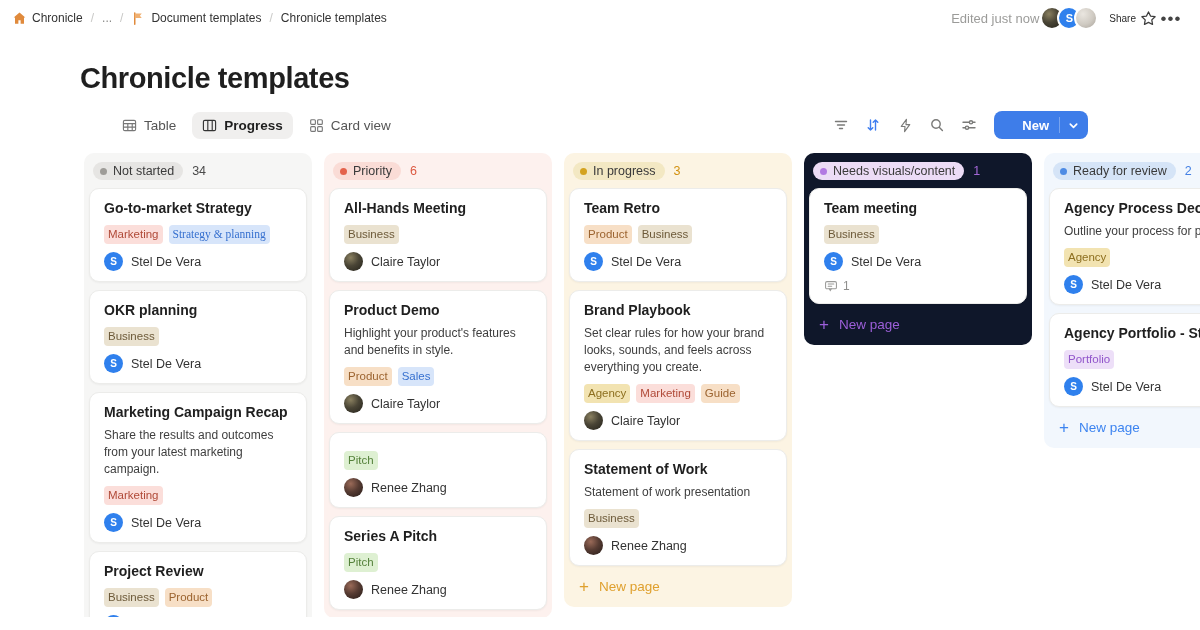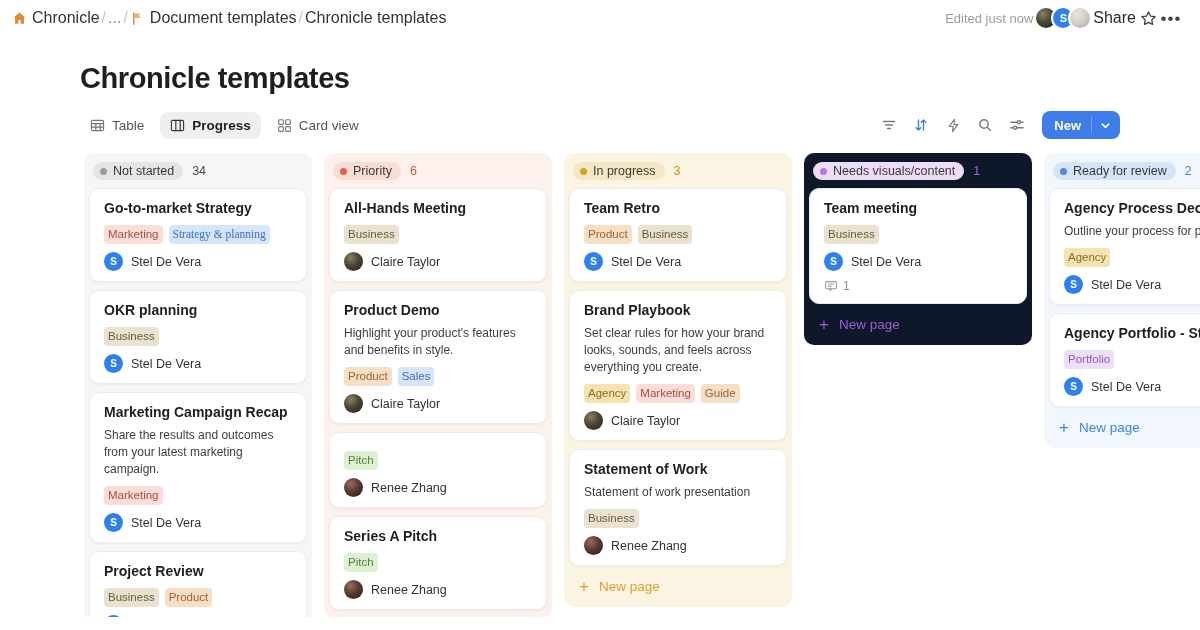--- a/index.html
+++ b/index.html
@@ -2,54 +2,54 @@
 <html><head>
 <meta charset="utf-8">
 <style>
   * { margin:0; padding:0; box-sizing:border-box; }
   html,body { width:1200px; height:630px; overflow:hidden; background:#fff;
     font-family:"Liberation Sans","DejaVu Sans",sans-serif; color:#222; }
 
   
   .topbar { height:36px; display:flex; align-items:center; justify-content:space-between;
     padding:0 18px 0 12px; }
-  .crumbs { display:flex; align-items:center; gap:2px; font-size:16px; color:#333; }
+  .crumbs { display:flex; align-items:center; gap:8px; font-size:12px; color:#333; }
   .crumb { display:flex; align-items:center; gap:5px; cursor:pointer; }
   .crumb-sep { color:#c8c8c6; }
   .crumb-dim { color:#8a8a88; }
   .topbar-right { display:flex; align-items:center; gap:1px; }
   .edited { font-size:13px; color:#9b9b99; }
   .avgroup { display:flex; align-items:center; }
   .avgroup .av { width:24px; height:24px; border-radius:50%; border:2px solid #fff; }
   .avgroup .av + .av { margin-left:-7px; }
-  .share { font-size:16px; font-weight:500; color:#2b2b2b; cursor:pointer; }
+  .share { font-size:10px; font-weight:500; color:#2b2b2b; cursor:pointer;margin-left:10px; }
   .iconbtn { display:flex; align-items:center; justify-content:center; width:22px; height:22px; cursor:pointer; }
   .more-glyph { font-size:17px; color:#444; letter-spacing:1px; line-height:1; }
 
   
   .av { border-radius:50%; flex-shrink:0; }
   .av-stel { background:#2f80ed; color:#fff; display:flex; align-items:center; justify-content:center;
     font-weight:700; }
   .av-claire { background:radial-gradient(circle at 35% 30%, #8a8060 0%, #4a4536 45%, #23211a 100%); }
   .av-renee  { background:radial-gradient(circle at 35% 30%, #9a6a58 0%, #573c33 45%, #241a17 100%); }
   .av-light  { background:radial-gradient(circle at 35% 30%, #eae6e0 0%, #cfcac2 55%, #a8a29a 100%); }
 
   
   .page-title { margin:26px 80px 0; font-size:29px; font-weight:800; letter-spacing:-0.4px; color:#1f1f1f; }
-  .toolbar { margin:16px 80px 0; display:flex; align-items:center; justify-content:space-between; }
+  .toolbar { margin:16px 112px 0; display:flex; align-items:center; justify-content:space-between; }
   .tabs { display:flex; align-items:center; gap:6px; }
   .tab { display:flex; align-items:center; gap:7px; font-size:13.5px; color:#555;
     padding:6px 10px; border-radius:8px; cursor:pointer; }
   .tab svg { stroke:#777; }
   .tab.active { background:#f0efee; color:#1e1e1e; font-weight:700; }
   .tab.active svg { stroke:#333; }
   .tools { display:flex; align-items:center; gap:6px; }
   .tools .iconbtn { width:26px; height:24px; }
   .newbtn { display:flex; align-items:center; height:28px; background:#3e7de9; border-radius:8px;
-    color:#fff; margin-left:6px; cursor:pointer; overflow:hidden; }
+    color:#fff; margin-left:6px; cursor:pointer; overflow:hidden;padding-left:16px; }
   .newbtn .lbl { font-size:13px; font-weight:700; padding:0 10px 0 12px; }
   .newbtn .sep { width:1px; height:16px; background:rgba(255,255,255,.3); }
   .newbtn .chev { padding:0 9px 0 8px; display:flex; align-items:center; }
 
   
   .board { margin:14px 0 0 84px; display:flex; gap:12px; align-items:flex-start;
     height:464px; overflow:hidden; }
   .column { width:228px; flex-shrink:0; border-radius:10px; padding:6px 5px 8px; }
   .col-head { display:flex; align-items:center; gap:9px; padding:3px 4px 8px; }
   .status-pill { display:flex; align-items:center; gap:6px; font-size:12.5px; color:#3a3a3a;

